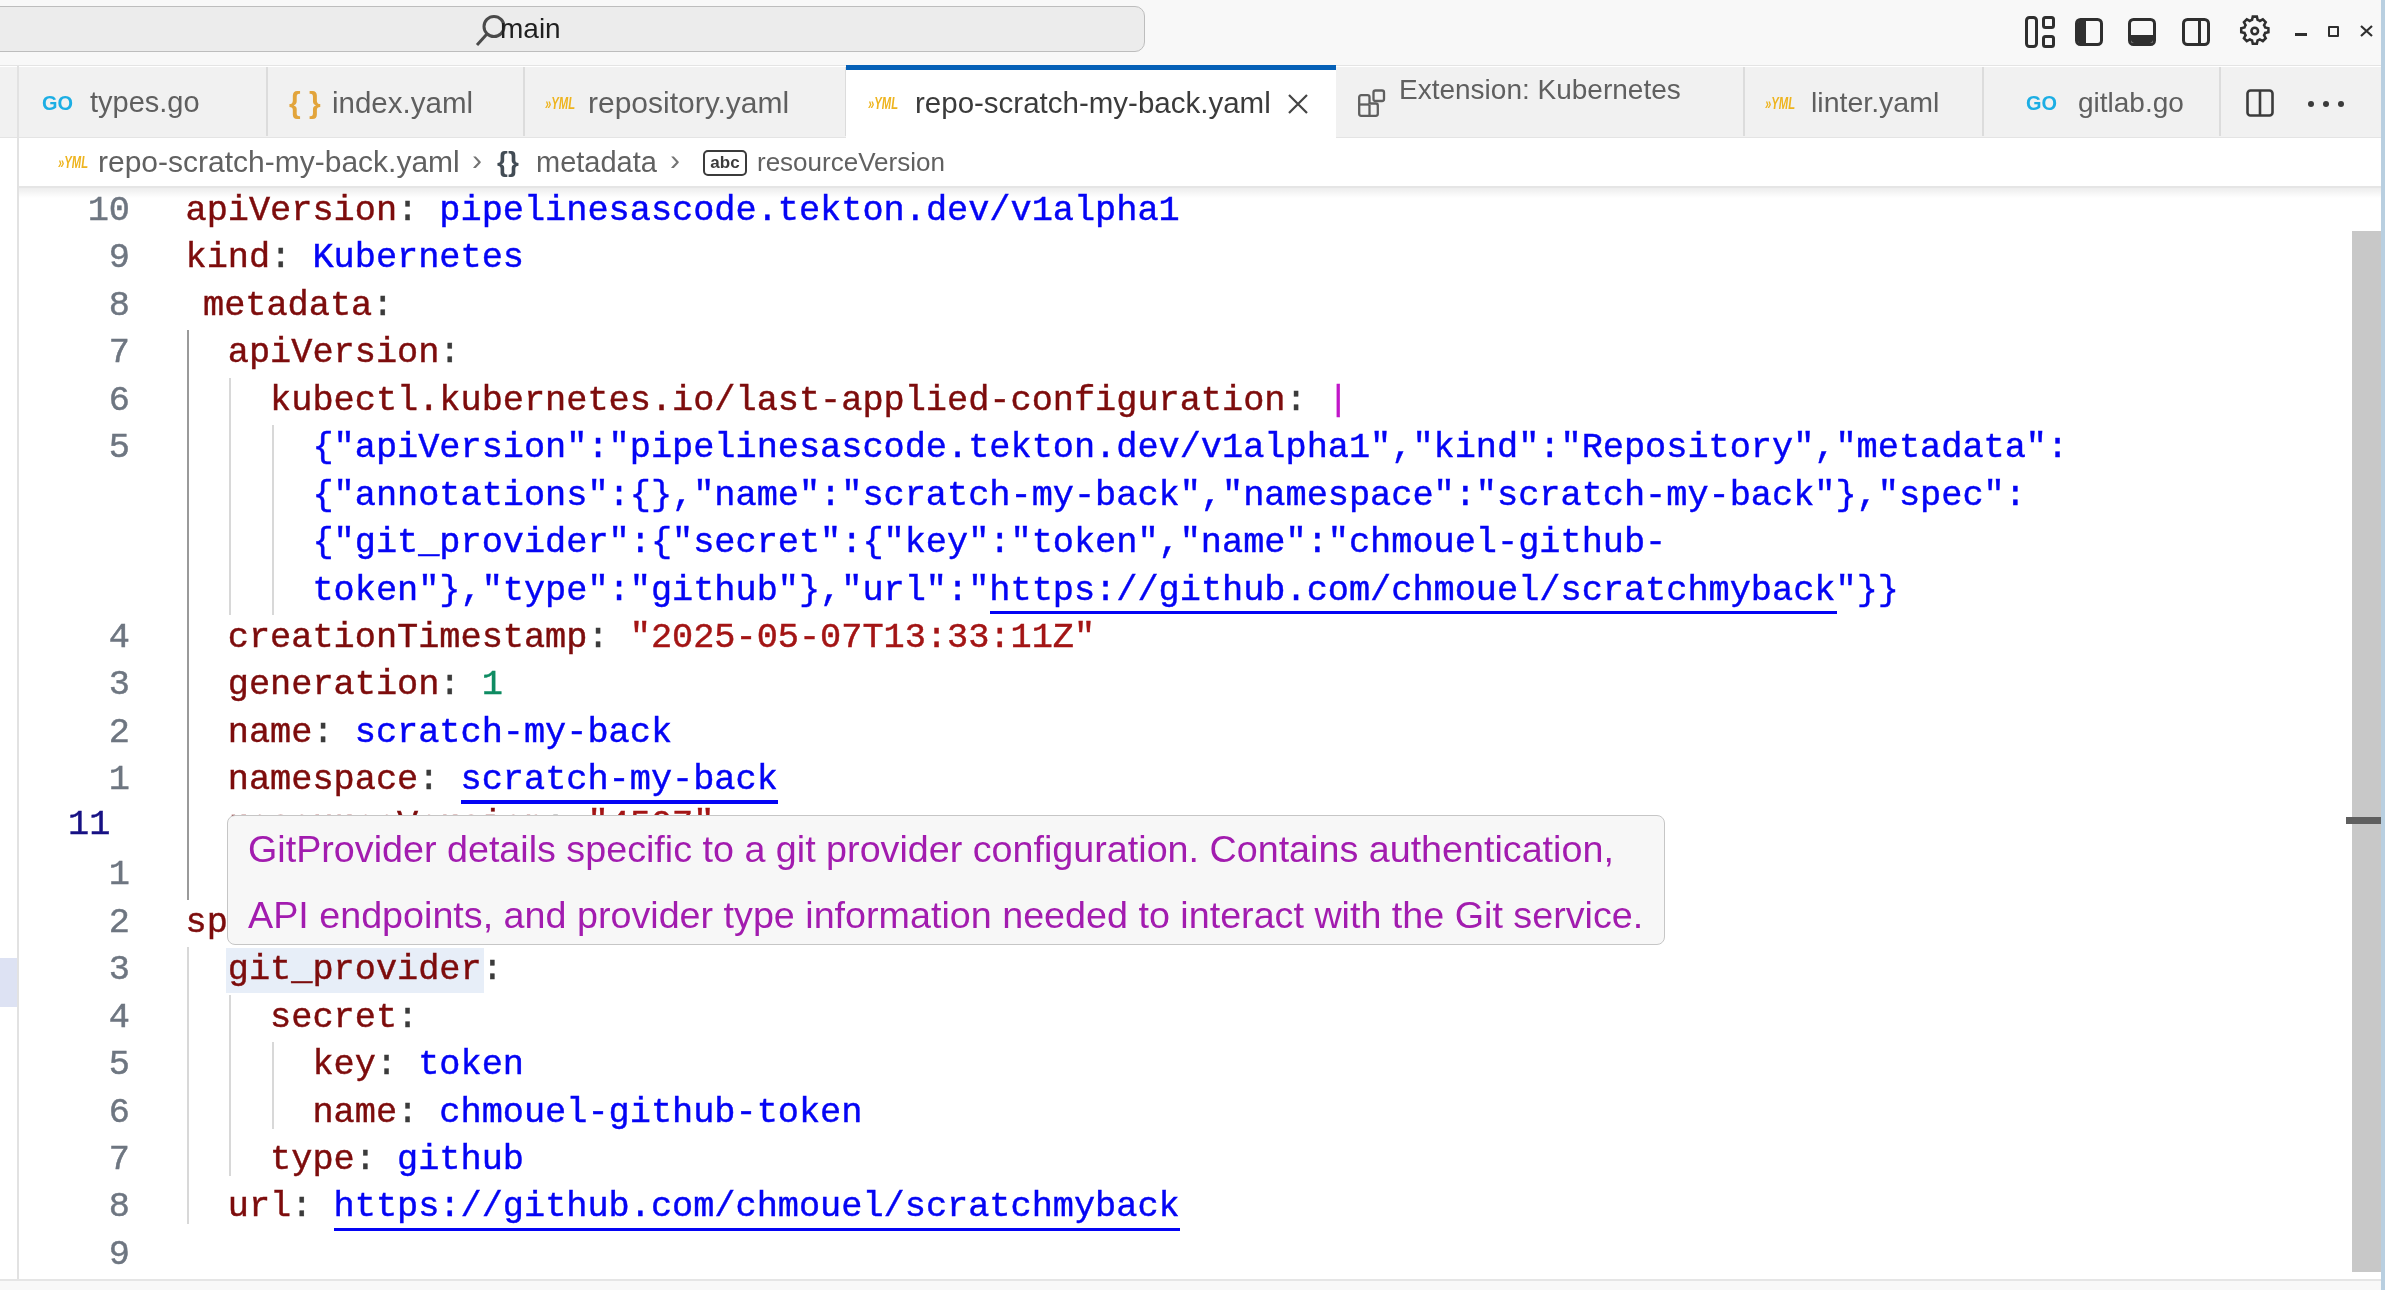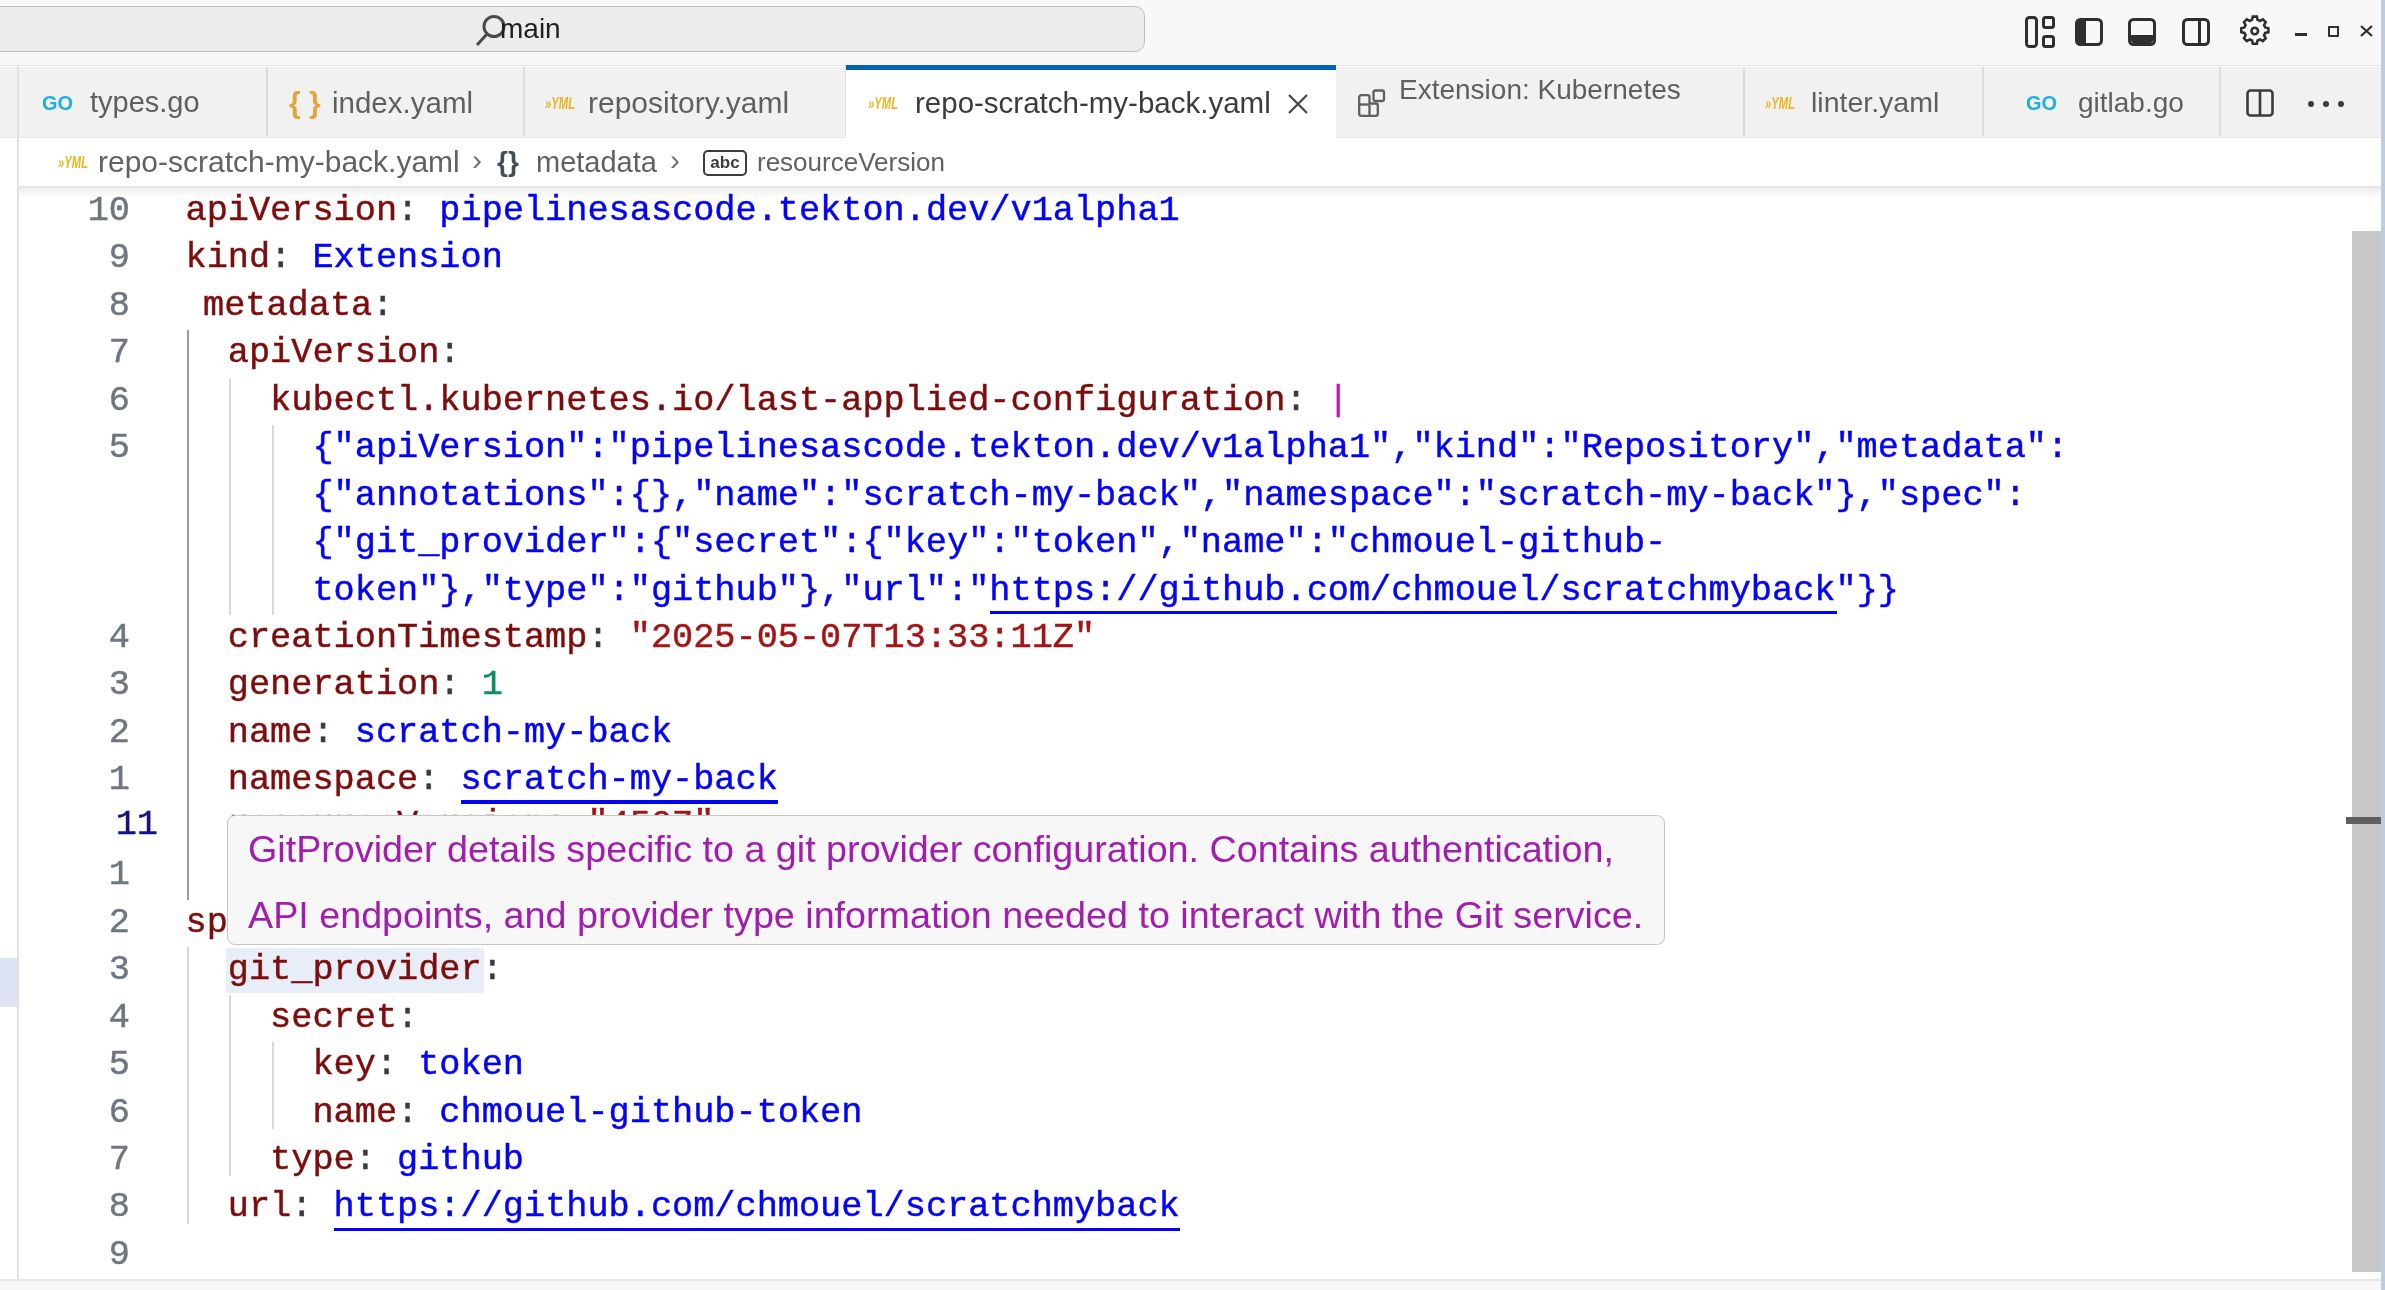--- a/index.html
+++ b/index.html
@@ -111,41 +111,41 @@
 <div class="abs" style="left:226px;top:947.6px;width:258px;height:45px;background:#e7eef8"></div>
 <div class="abs" style="left:187.1px;top:330.2px;width:1.8px;height:569.4px;background:#9a9a9a"></div>
 <div class="abs" style="left:229.44px;top:377.7px;width:1.8px;height:237.2px;background:#d8d8d8"></div>
 <div class="abs" style="left:271.78000000000003px;top:425.1px;width:1.8px;height:189.8px;background:#d8d8d8"></div>
 <div class="abs" style="left:187.1px;top:947.1px;width:1.8px;height:276.7px;background:#d8d8d8"></div>
 <div class="abs" style="left:229.44px;top:994.6px;width:1.8px;height:181.8px;background:#d8d8d8"></div>
 <div class="abs" style="left:271.78000000000003px;top:1042.0px;width:1.8px;height:86.9px;background:#d8d8d8"></div>
 <div class="abs ln" style="left:40px;top:187.9px;width:90px">10</div>
 <div class="abs code" style="left:185.5px;top:187.9px"><span class="k">apiVersion</span><span class="p">:</span><span class="v"> pipelinesascode.tekton.dev/v1alpha1</span></div>
 <div class="abs ln" style="left:40px;top:235.4px;width:90px">9</div>
-<div class="abs code" style="left:185.5px;top:235.4px"><span class="k">kind</span><span class="p">:</span><span class="v"> Extension</span></div>
+<div class="abs code" style="left:185.5px;top:235.4px"><span class="k">kind</span><span class="p">:</span><span class="v"> Kubernetes</span></div>
 <div class="abs ln" style="left:40px;top:282.8px;width:90px">8</div>
 <div class="abs code" style="left:203px;top:282.8px"><span class="k">metadata</span><span class="p">:</span></div>
 <div class="abs ln" style="left:40px;top:330.2px;width:90px">7</div>
 <div class="abs code" style="left:185.5px;top:330.2px"><span class="k">  apiVersion</span><span class="p">:</span></div>
 <div class="abs ln" style="left:40px;top:377.7px;width:90px">6</div>
 <div class="abs code" style="left:185.5px;top:377.7px"><span class="k">    kubectl.kubernetes.io/last-applied-configuration</span><span class="p">:</span><span class="m"> |</span></div>
 <div class="abs ln" style="left:40px;top:425.1px;width:90px">5</div>
 <div class="abs code" style="left:185.5px;top:425.1px"><span class="v">      {"apiVersion":"pipelinesascode.tekton.dev/v1alpha1","kind":"Repository","metadata":</span></div>
 <div class="abs code" style="left:185.5px;top:472.6px"><span class="v">      {"annotations":{},"name":"scratch-my-back","namespace":"scratch-my-back"},"spec":</span></div>
 <div class="abs code" style="left:185.5px;top:520.1px"><span class="v">      {"git_provider":{"secret":{"key":"token","name":"chmouel-github-</span></div>
 <div class="abs code" style="left:185.5px;top:567.5px"><span class="v">      token"},"type":"github"},"url":"</span><span class="v">https://github.com/chmouel/scratchmyback</span><span class="v">"}}</span></div>
 <div class="abs ln" style="left:40px;top:615.0px;width:90px">4</div>
 <div class="abs code" style="left:185.5px;top:615.0px"><span class="k">  creationTimestamp</span><span class="p">:</span><span class="s"> "2025-05-07T13:33:11Z"</span></div>
 <div class="abs ln" style="left:40px;top:662.4px;width:90px">3</div>
 <div class="abs code" style="left:185.5px;top:662.4px"><span class="k">  generation</span><span class="p">:</span><span class="n"> 1</span></div>
 <div class="abs ln" style="left:40px;top:709.9px;width:90px">2</div>
 <div class="abs code" style="left:185.5px;top:709.9px"><span class="k">  name</span><span class="p">:</span><span class="v"> scratch-my-back</span></div>
 <div class="abs ln" style="left:40px;top:757.3px;width:90px">1</div>
 <div class="abs code" style="left:185.5px;top:757.3px"><span class="k">  namespace</span><span class="p">:</span><span class="v"> scratch-my-back</span></div>
-<div class="abs ln" style="left:68px;top:802.2px;width:90px;text-align:right;color:#171184">11</div>
+<div class="abs ln" style="left:68px;top:802.2px;width:90px;text-align:left;color:#171184">11</div>
 <div class="abs code" style="left:185.5px;top:802.2px"><span class="k">  resourceVersion</span><span class="p">:</span><span class="s"> "4507"</span></div>
 <div class="abs ln" style="left:40px;top:852.2px;width:90px">1</div>
 <div class="abs code" style="left:185.5px;top:852.2px"><span class="k">  uid</span><span class="p">:</span><span class="s"> "2fbcb277-a1b0-4198-bb09-ad62e8d9a1a2"</span></div>
 <div class="abs ln" style="left:40px;top:899.6px;width:90px">2</div>
 <div class="abs code" style="left:185.5px;top:899.6px"><span class="k">spec</span><span class="p">:</span></div>
 <div class="abs ln" style="left:40px;top:947.1px;width:90px">3</div>
 <div class="abs code" style="left:185.5px;top:947.1px"><span class="k">  git_provider</span><span class="p">:</span></div>
 <div class="abs ln" style="left:40px;top:994.6px;width:90px">4</div>
 <div class="abs code" style="left:185.5px;top:994.6px"><span class="k">    secret</span><span class="p">:</span></div>
 <div class="abs ln" style="left:40px;top:1042.0px;width:90px">5</div>

